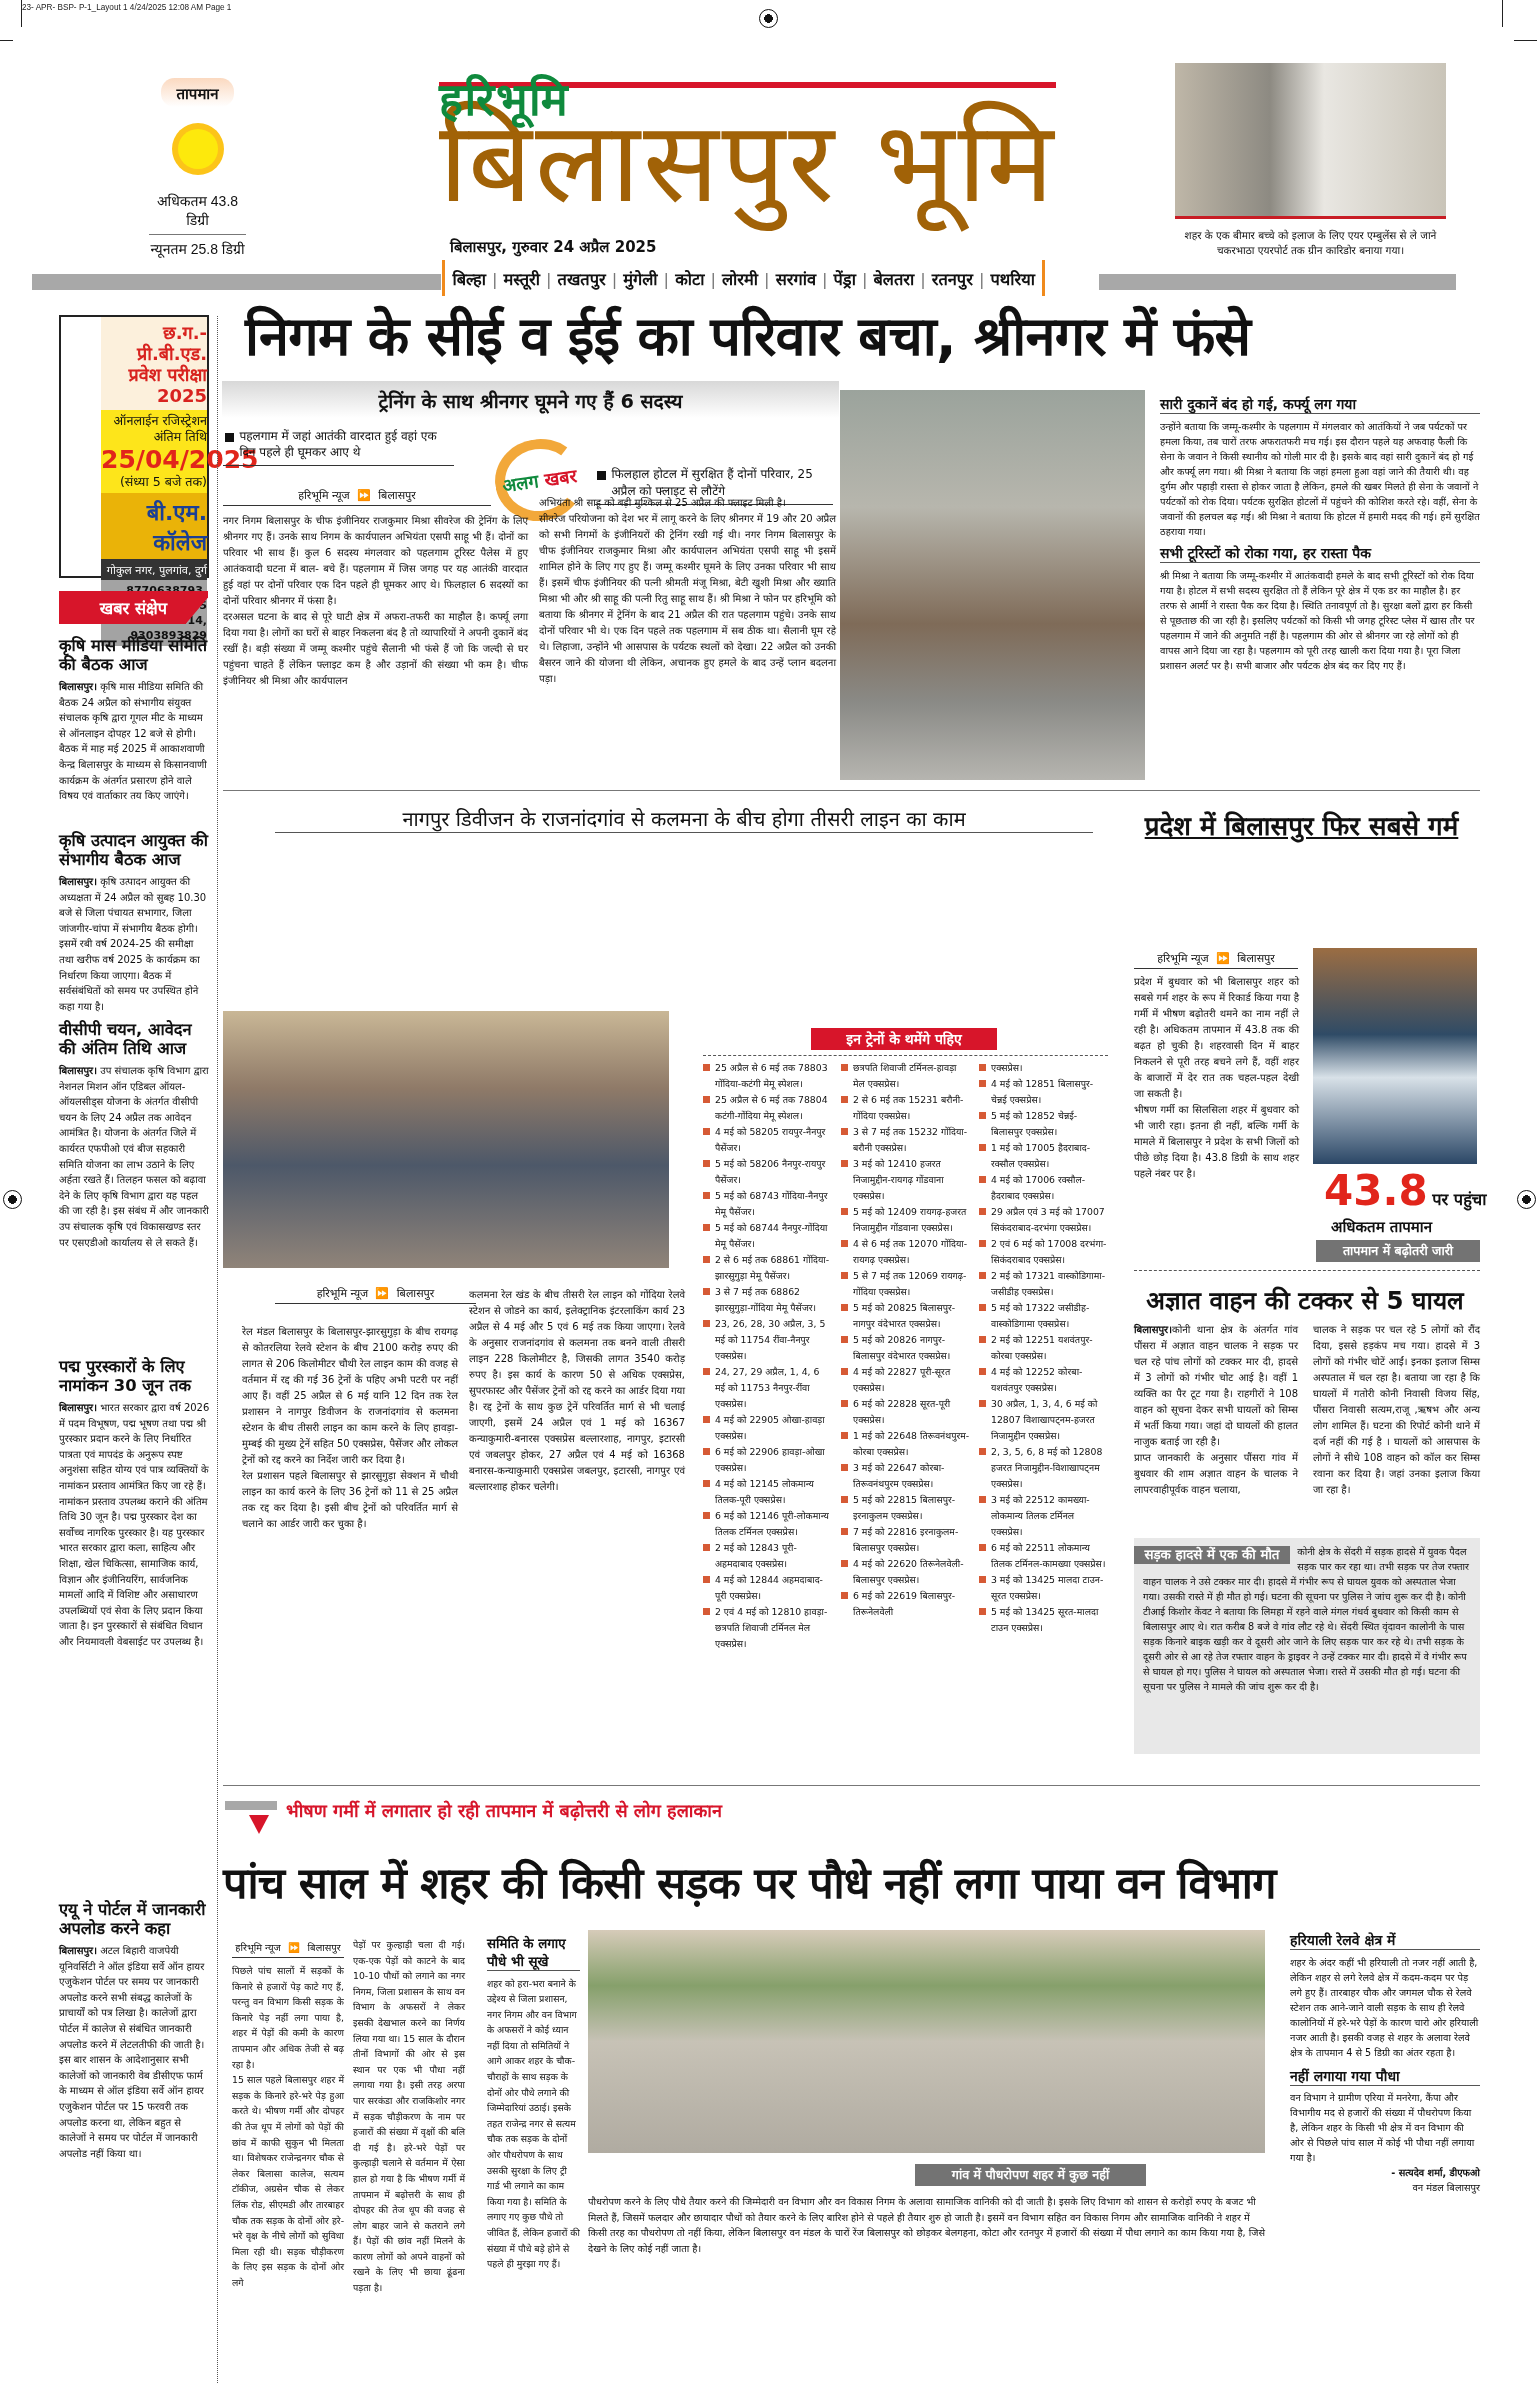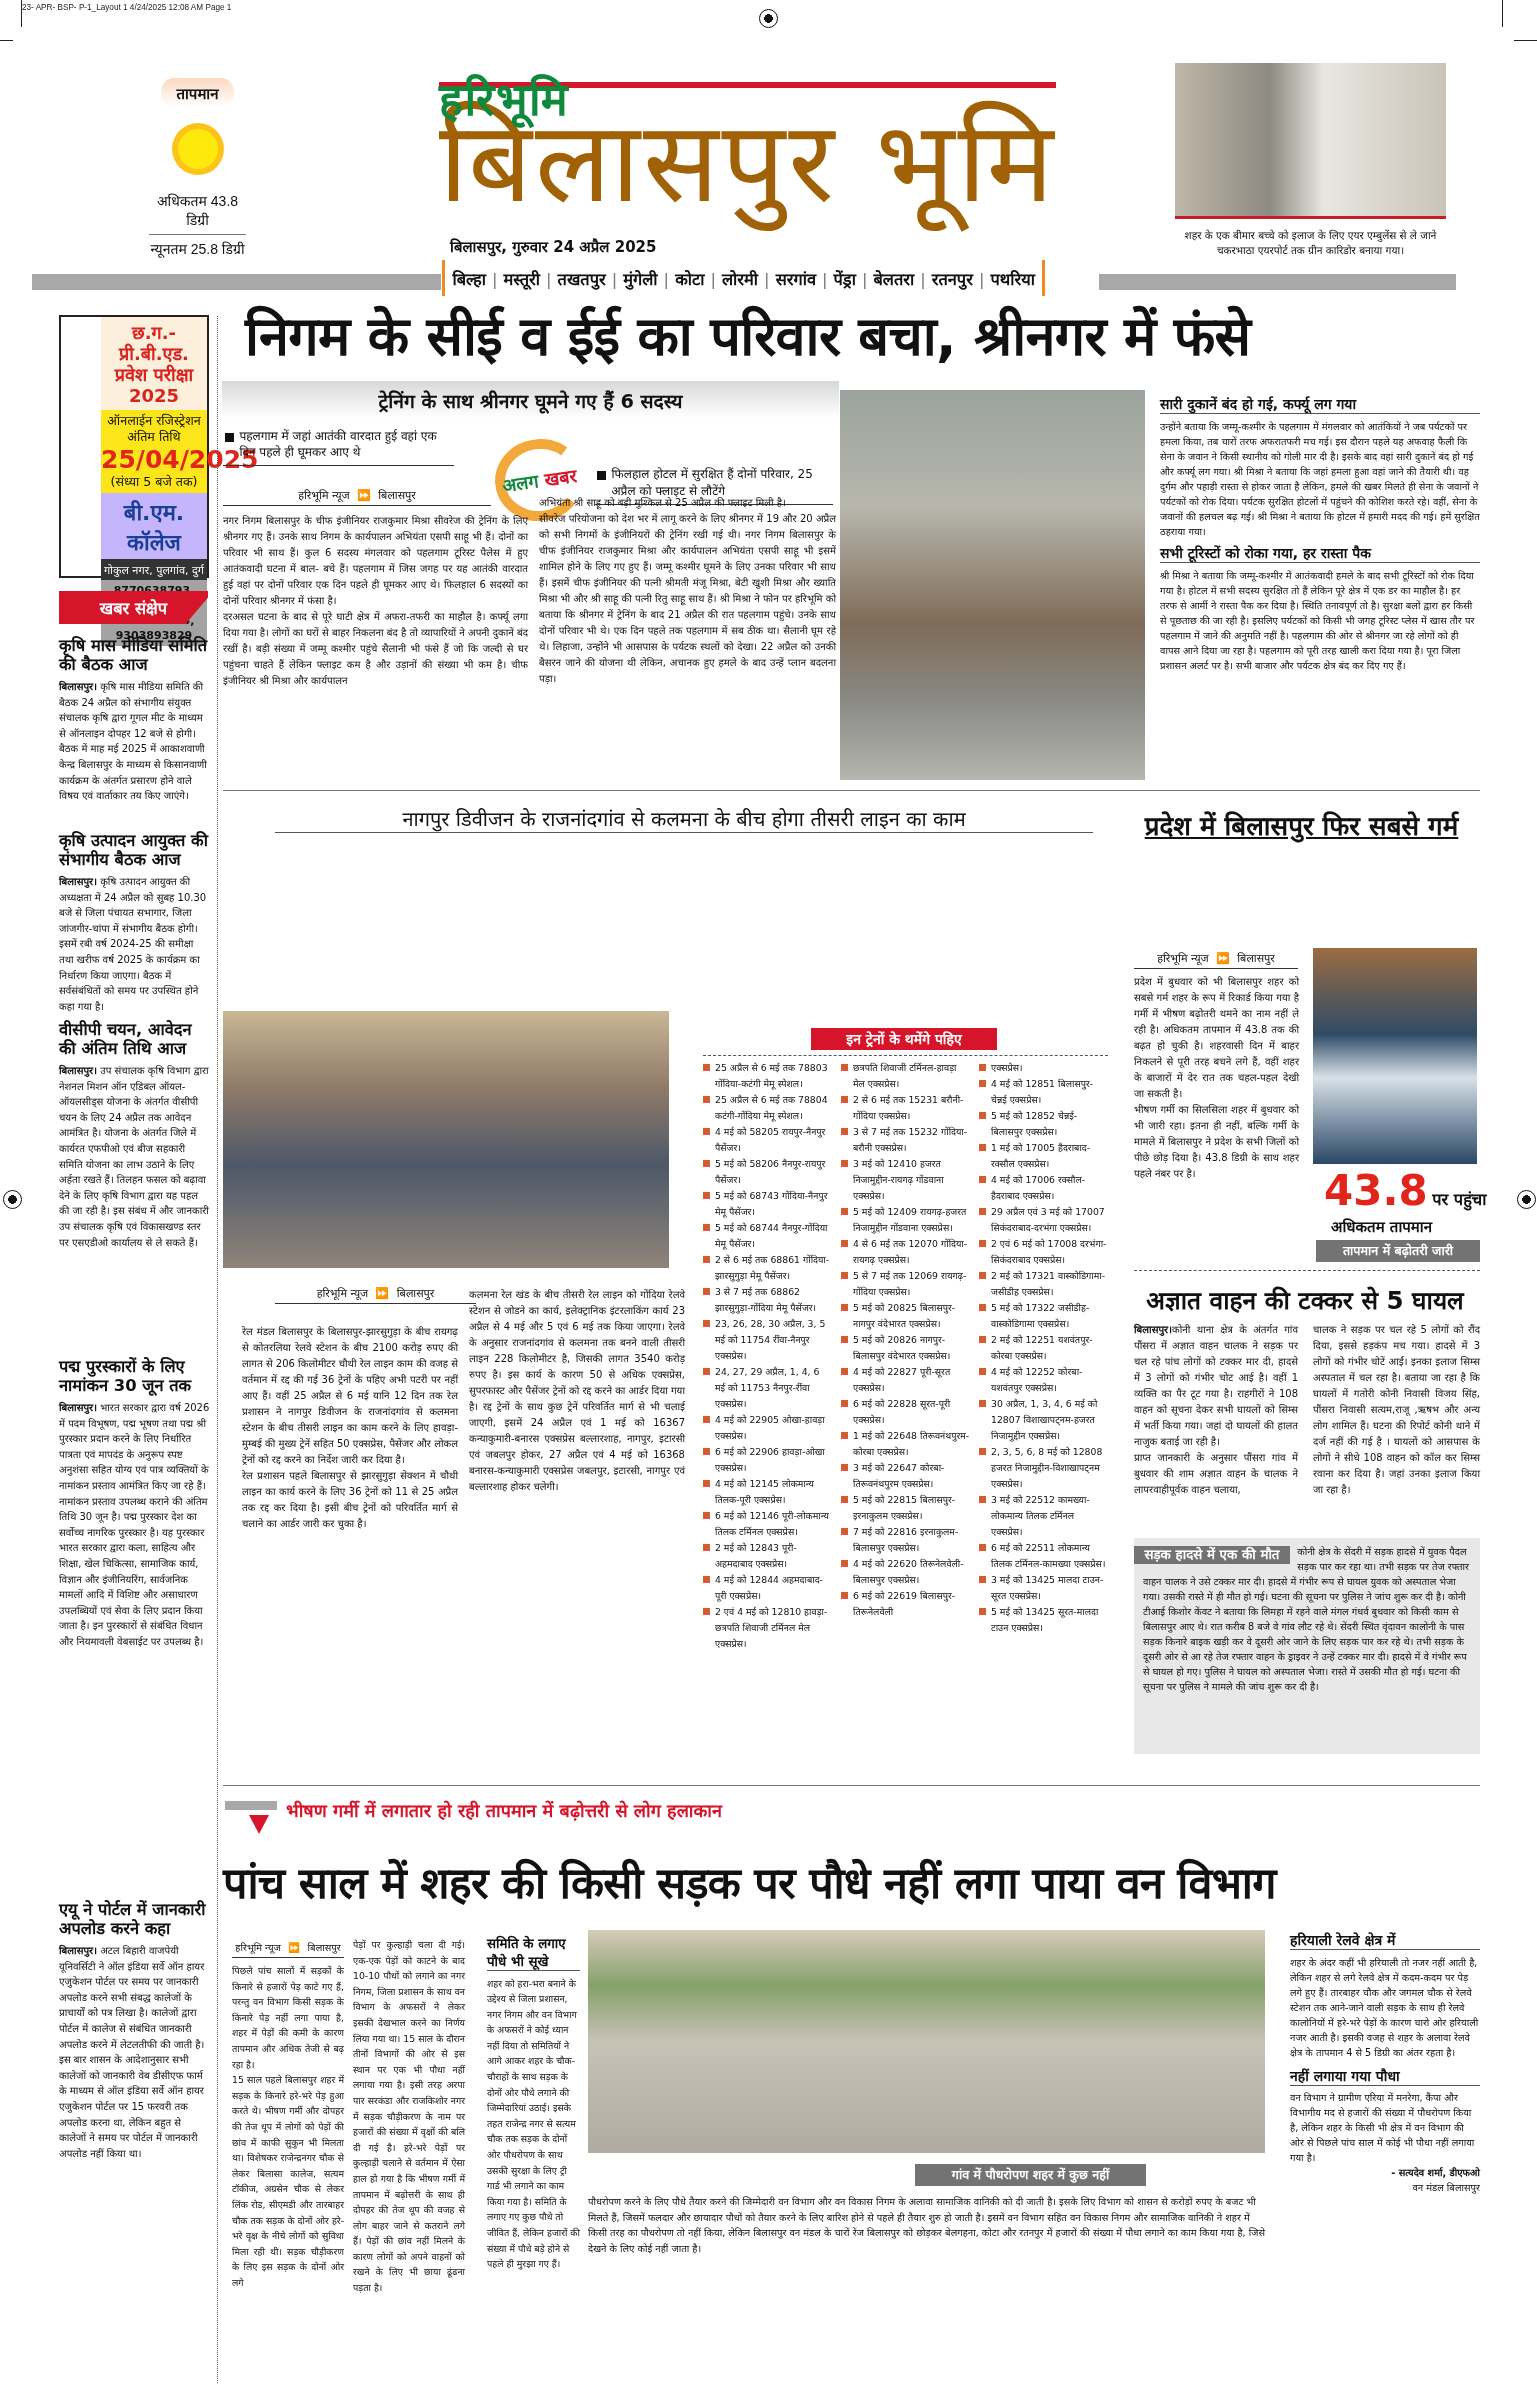--- a/index.html
+++ b/index.html
@@ -21,25 +21,25 @@
   .brand-small { left: 439px; top: 67px; color: #0f8a3d; font-size: 45px; font-weight: bold; letter-spacing: 1.5px; }
   .brand-big { left: 439px; top: 82px; color: #a16207; font-size: 112px; line-height: 149px; font-weight: normal; letter-spacing: 3px; border-top: 6px solid #d7152a; padding-top: 0; }
   .dateline { left: 450px; top: 236px; font-size: 15px; font-weight: bold; }
   .towns { left: 442px; top: 260px; height: 36px; padding: 3px 7.4px; border-left: 3px solid #f08a1c; border-right: 3px solid #f08a1c; font-size: 16.4px; font-weight: bold; display: flex; gap: 6px; align-items: center; text-align: right; }
   .towns span + span::before { content: "|"; margin-right: 6px; color: #777; font-weight: normal; }
   .greybar { height: 16.4px; background: #a8a8a8; }
   .topphoto { left: 1175px; top: 63px; width: 271px; height: 156px; background: linear-gradient(90deg, #bfb7a8 0%, #8d8a82 35%, #e9e7e2 55%, #c9c4b8 100%); border-bottom: 3px solid #c81d25; }
   .topcap { left: 1175px; top: 228px; width: 271px; font-size: 10.4px; text-align: center; line-height: 15px; }
 
   
-  .ad { left: 59px; top: 315px; width: 150px; height: 263px; border: 2.2px solid #222; text-align: center; padding-left: 40px; }
+  .ad { left: 59px; top: 315px; width: 150px; height: 263px; border: 2.2px solid #222; text-align: right; padding-left: 40px; }
   .ad .a1 { background: #fcf0dc; color: #d8231f; font-weight: bold; font-size: 18px; line-height: 21px; padding: 4.5px 0; }
   .ad .a2 { background: #fde51b; font-size: 12.6px; line-height: 16.4px; padding: 3px 0; }
   .ad .a2 .big { color: #e1251b; font-weight: bold; font-size: 25px; line-height: 28px; }
-  .ad .a3 { background: #c4b5fd; color: #1b3f95; font-weight: bold; font-size: 22px; padding: 3px 0; }
+  .ad .a3 { background: #eab308; color: #1b3f95; font-weight: bold; font-size: 22px; padding: 3px 0; }
   .ad .a4 { background: #333; color: #fff; font-size: 11px; padding: 3px 0; }
   .ad .a5 { background: #a3a3a3; font-weight: bold; font-size: 11px; line-height: 15px; padding: 3px 0; }
 
   
   .brief-head { left: 59px; top: 591px; width: 149px; height: 33px; background: #d7152a; color: #fff; font-weight: bold; font-size: 16.4px; display: flex; align-items: center; justify-content: center; clip-path: polygon(0 0, 100% 0, 100% 20%, 85% 100%, 0 100%); }
   .brief { left: 59px; width: 152px; }
   .brief h3 { font-size: 16.4px; line-height: 19.3px; margin-bottom: 4.5px; }
   .brief p { font-size: 10px; line-height: 15.6px; }
   .brief p b { font-weight: bold; }
   .vdiv { border-left: 0.7px dotted #555; }

